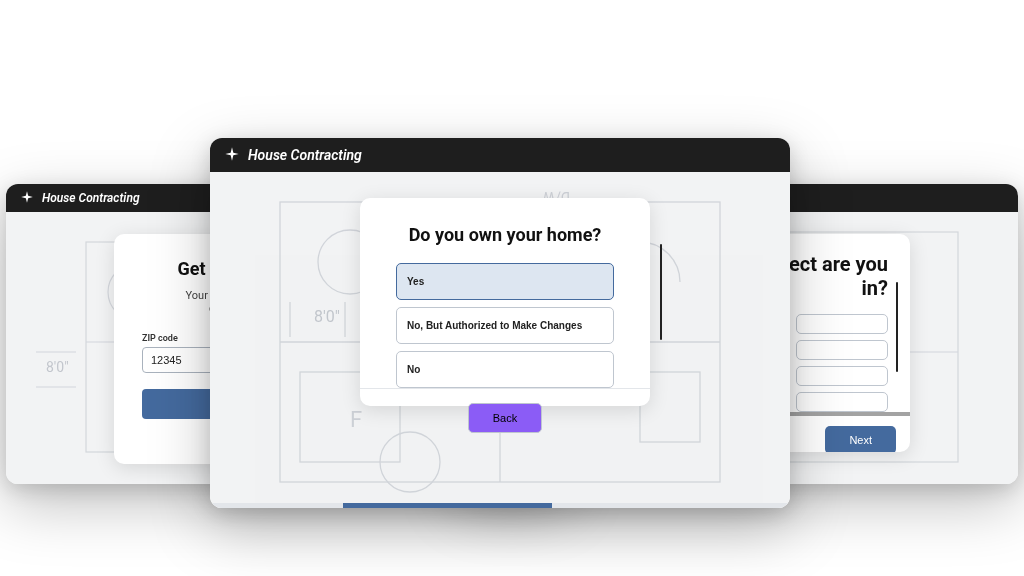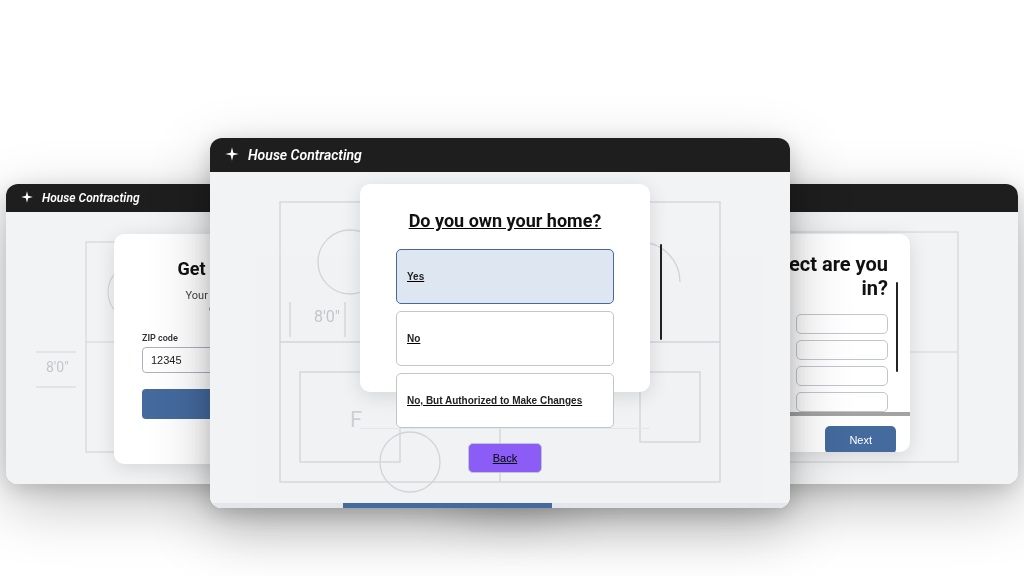--- a/index.html
+++ b/index.html
@@ -103,21 +103,21 @@
     }
     .dot {
       width: 4px; height: 4px; border-radius: 50%;
       background: #c0c6cf;
     }
     .dot.active { background: #446a9e; }
     .options { margin-top: 18px; display: flex; flex-direction: column; gap: 7px; padding: 0 36px; }
     .option {
       border: 1px solid #bfc6cf;
       border-radius: 5px;
-      padding: 21px 10px;
+      padding: 12px 10px;
       font-size: 10px;
       font-weight: 600;
       color: #222;
       background: #fff;
       cursor: pointer;
       text-align: left;
     }
     .option.selected {
       background: #dde6f1;
       border: 1.5px solid #446a9e;
@@ -290,27 +290,27 @@
           <rect x="90" y="200" width="100" height="90"></rect>
           <text x="140" y="255" fill="#aeb4bd" font-size="22" stroke="none">F</text>
           <text x="330" y="30" fill="#aeb4bd" font-size="14" stroke="none" transform="rotate(180 345 25)">D/W</text>
           <text x="104" y="150" fill="#9aa1ab" font-size="16" stroke="none">8'0"</text>
           <line x1="80" y1="130" x2="80" y2="165"></line>
           <line x1="135" y1="130" x2="135" y2="165"></line>
           <path d="M430 70 A 40 40 0 0 1 470 110"></path>
           <rect x="430" y="200" width="60" height="70"></rect>
         </g>
       </svg>
-      <div class="card" style="left:150px; top:12px; width:290px; height:208px;text-decoration:underline;">
+      <div class="card" style="left:150px; top:26px; width:290px; height:208px;">
         <div style="padding:26px 0 0; flex:1;">
           <h2>Do you own your home?</h2>
           <div class="options">
             <button class="option selected">Yes</button>
+            <button class="option">No, But Authorized to Make Changes</button>
             <button class="option">No</button>
-            <button class="option">No, But Authorized to Make Changes</button>
           </div>
         </div>
         <div class="card-footer">
           <button class="sec-btn">Back</button>
         </div>
       </div>
       <div class="scroll-indicator" style="top:72px; height:96px; right:128px;"></div>
       <div class="progress">
         <div class="progress-fill" style="margin-left:23%; width:36%;"></div>
       </div>

